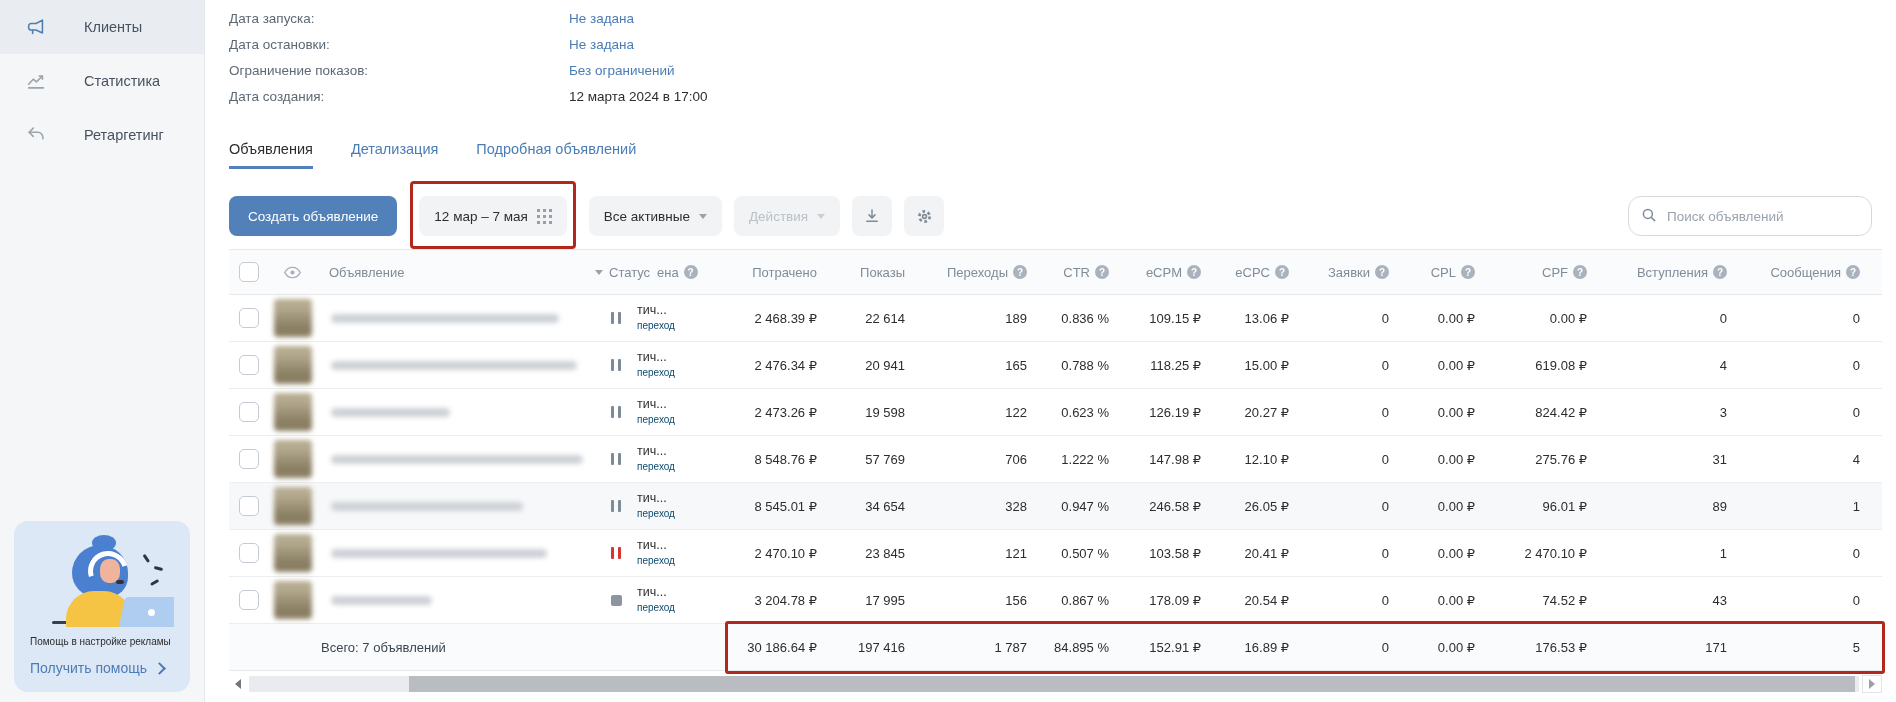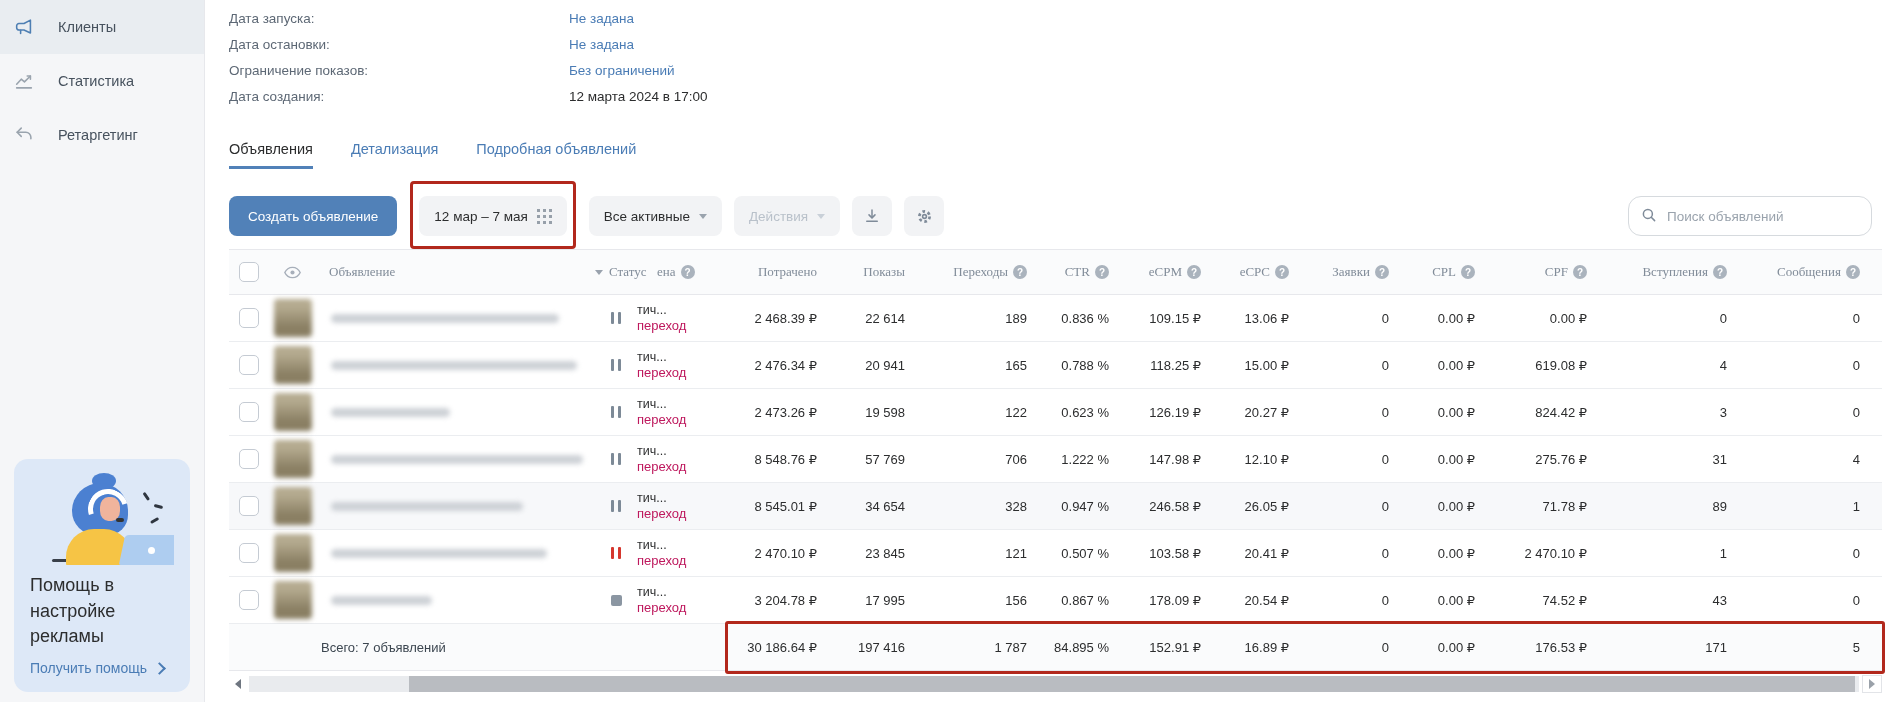--- a/index.html
+++ b/index.html
@@ -1,21 +1,21 @@
 <!DOCTYPE html>
 <html><head>
 <meta charset="utf-8">
 <style>
   html,body{margin:0;padding:0;background:#fff;}
   .stage{width:1896px;height:702px;overflow:hidden;position:relative;background:#fff;
          font-family:"Liberation Sans","DejaVu Sans",sans-serif;display:flex;}
 
   
   .sidebar{width:204px;flex:none;background:#f5f6f8;height:702px;position:relative;border-right:1px solid #e7e8ec;}
-  .side-item{height:54px;display:flex;align-items:center;padding-left:12px;gap:22px;
+  .side-item{height:54px;display:flex;align-items:center;padding-left:24px;gap:36px;
              color:#47525e;font-size:14.5px;cursor:pointer;}
   .side-item.active{background:#e9edf1;}
   .side-icon{width:24px;height:24px;color:#9aa4ae;display:flex;align-items:center;justify-content:center;flex:none;}
   .side-item.active .side-icon{color:#4e7fb3;}
   .side-icon svg{display:block;}
 
   .help-card{position:absolute;left:14px;right:14px;bottom:10px;background:#dde8f7;border-radius:14px;
              padding:14px 16px 16px;}
   .illus{height:94px;position:relative;overflow:hidden;margin:-2px 0 8px;}
   .il-hair{position:absolute;left:42px;top:12px;width:56px;height:52px;background:#4b80d1;border-radius:28px 28px 20px 24px;}
@@ -25,21 +25,21 @@
             border-top-color:#fff;border-left-color:#fff;border-radius:50%;transform:rotate(28deg);}
   .il-mic{position:absolute;left:86px;top:47px;width:8px;height:4px;background:#333;border-radius:2px;}
   .il-body{position:absolute;left:36px;top:58px;width:66px;height:40px;background:#f6c445;border-radius:28px 28px 6px 6px;}
   .il-laptop{position:absolute;left:92px;top:64px;width:58px;height:30px;background:#aecdf0;border-radius:4px 10px 2px 2px;transform:skewX(-12deg);}
   .il-dot{position:absolute;left:118px;top:76px;width:7px;height:7px;background:#fff;border-radius:50%;}
   .il-desk{position:absolute;left:22px;top:88px;width:122px;height:3px;background:#39404a;border-radius:2px;}
   .il-spark{position:absolute;width:9px;height:2.5px;background:#2f3640;border-radius:2px;}
   .sp1{left:112px;top:24px;transform:rotate(55deg);}
   .sp2{left:124px;top:34px;transform:rotate(15deg);}
   .sp3{left:120px;top:48px;transform:rotate(-30deg);}
-  .help-title{font-size:18px;line-height:1.4;color:#2c2d2e;}
+  .help-title{font-size:10px;line-height:1.4;color:#2c2d2e;}
   .help-link{margin-top:11px;font-size:14px;color:#4a7cb5;display:flex;align-items:center;gap:8px;cursor:pointer;}
   .chev{width:7px;height:7px;border-right:2px solid #4a7cb5;border-top:2px solid #4a7cb5;transform:rotate(45deg);margin-top:1px;}
 
   
   .main{flex:1;min-width:0;padding:0 14px 0 24px;position:relative;}
 
   .info{padding-top:5px;}
   .info-row{display:flex;height:26px;align-items:center;font-size:13.5px;}
   .info-label{width:340px;color:#5d6875;}
   .info-val{color:#2c2d2e;}
@@ -74,38 +74,38 @@
   .tfoot{height:46px;background:#fafbfc;border-bottom:1px solid #e7e8ec;position:relative;}
   .shaded{background:#f7f8fa;}
   .cell{display:flex;align-items:center;min-width:0;}
   .h{color:#818c99;font-size:13px;}
   .num{justify-content:flex-end;text-align:right;padding-right:4px;}
   .gc15{padding-right:22px;}
   .v{font-size:13px;color:#2c2d2e;}
   .gc2.h{padding-left:6px;}
   .c-status{overflow:visible;white-space:nowrap;position:relative;z-index:2;}
   .c-price.h{padding-left:20px;overflow:visible;white-space:nowrap;}
-  .hl{white-space:nowrap;font-family:Liberation Serif, serif;}
+  .hl{white-space:nowrap;}
   .qicon{width:14px;height:14px;border-radius:50%;background:#aab3bd;color:#fff;font-size:10px;font-weight:bold;
          display:inline-flex;align-items:center;justify-content:center;margin-left:5px;flex:none;cursor:pointer;}
   .sortarrow{width:0;height:0;border-left:4px solid transparent;border-right:4px solid transparent;
              border-top:5px solid #99a2ad;margin-right:6px;flex:none;}
   .cb{width:18px;height:18px;border:1.8px solid #c5cbd3;border-radius:5px;background:#fff;margin-left:10px;cursor:pointer;}
   .c-thumb{padding-left:1px;}
   .thumb{width:38px;height:38px;border-radius:4px;background:linear-gradient(180deg,#b5ab90 20%,#8a7f63 75%);filter:blur(2.5px);}
   .c-name{padding-left:8px;}
   .blurbar{height:9px;border-radius:5px;background:#cdd1d6;filter:blur(2.5px);cursor:pointer;}
   .c-status2{justify-content:center;}
   .st-pause{display:flex;gap:3.5px;cursor:pointer;}
   .st-pause i{display:block;width:3.5px;height:12px;background:#7d8a97;border-radius:1px;}
   .st-pause.red i{background:#d5372e;}
   .st-stop{width:11px;height:11px;background:#8b96a2;border-radius:2px;cursor:pointer;}
   .c-price2{flex-direction:column;align-items:flex-start;justify-content:center;overflow:hidden;}
   .pr1{font-size:12.5px;color:#2c2d2e;line-height:15px;white-space:nowrap;}
-  .pr2{font-size:13px;color:#be185d;line-height:15px;white-space:nowrap;}
+  .pr2{font-size:10px;color:#0c4a6e;line-height:15px;white-space:nowrap;}
   .flabel{font-size:13px;color:#3c4650;padding-left:92px;white-space:nowrap;}
   .ann2{position:absolute;left:496px;right:-3px;top:-3px;bottom:-4px;border:3px solid #b2281c;border-radius:3px;pointer-events:none;}
 
   
   .scrollbar{margin-top:4px;height:17px;display:flex;align-items:center;}
   .sb-left{width:0;height:0;border-top:5px solid transparent;border-bottom:5px solid transparent;
            border-right:6px solid #6f7680;margin:0 2px 0 6px;cursor:pointer;}
   .sb-track{flex:1;height:16px;background:#e9ebee;position:relative;margin:0 3px 0 6px;cursor:pointer;}
   .sb-thumb{position:absolute;left:160px;right:4px;top:0;bottom:0;background:#b9bcc1;cursor:grab;}
   .sb-right{width:18px;height:16px;background:#fff;border:1px solid #e2e4e8;display:flex;align-items:center;justify-content:center;cursor:pointer;flex:none;}
@@ -464,21 +464,21 @@
             <div class="pr2">переход</div>
           </div>
           <div class="cell num v gc5">8 545.01 ₽</div>
           <div class="cell num v gc6">34 654</div>
           <div class="cell num v gc7">328</div>
           <div class="cell num v gc8">0.947 %</div>
           <div class="cell num v gc9">246.58 ₽</div>
           <div class="cell num v gc10">26.05 ₽</div>
           <div class="cell num v gc11">0</div>
           <div class="cell num v gc12">0.00 ₽</div>
-          <div class="cell num v gc13">71.78 ₽</div>
+          <div class="cell num v gc13">96.01 ₽</div>
           <div class="cell num v gc14">89</div>
           <div class="cell num v gc15">1</div>
         </div>
         <div class="trow">
           <div class="cell">
             <div class="cb"></div>
           </div>
           <div class="cell c-thumb">
             <div class="thumb"></div>
           </div>

